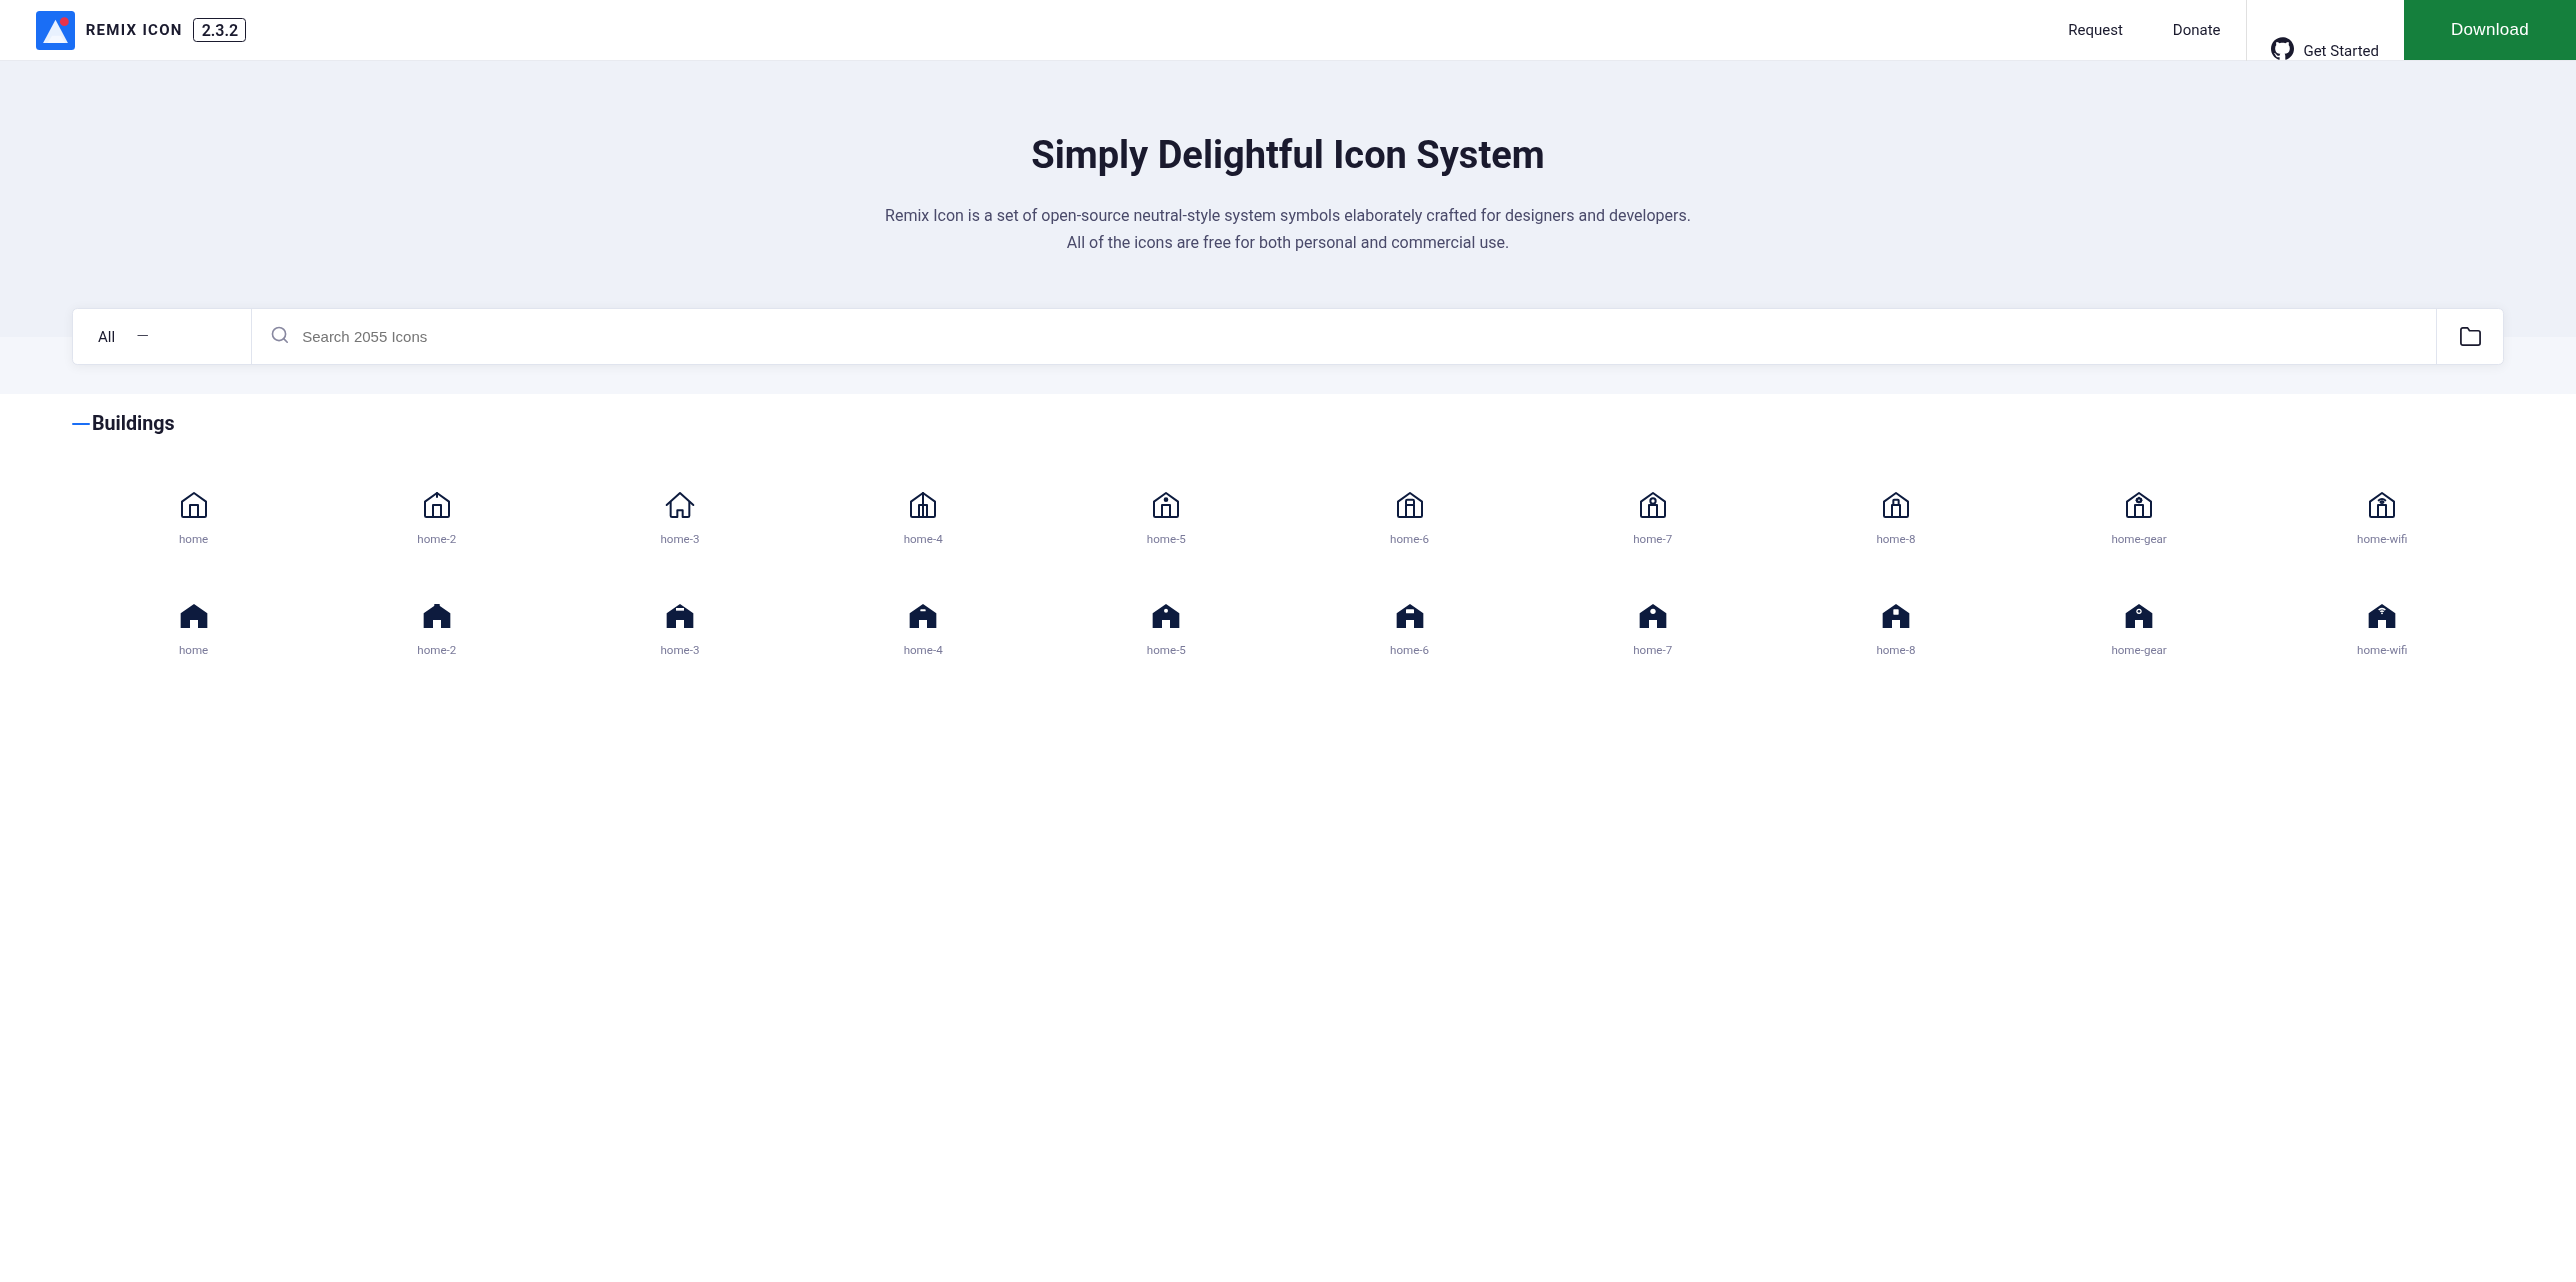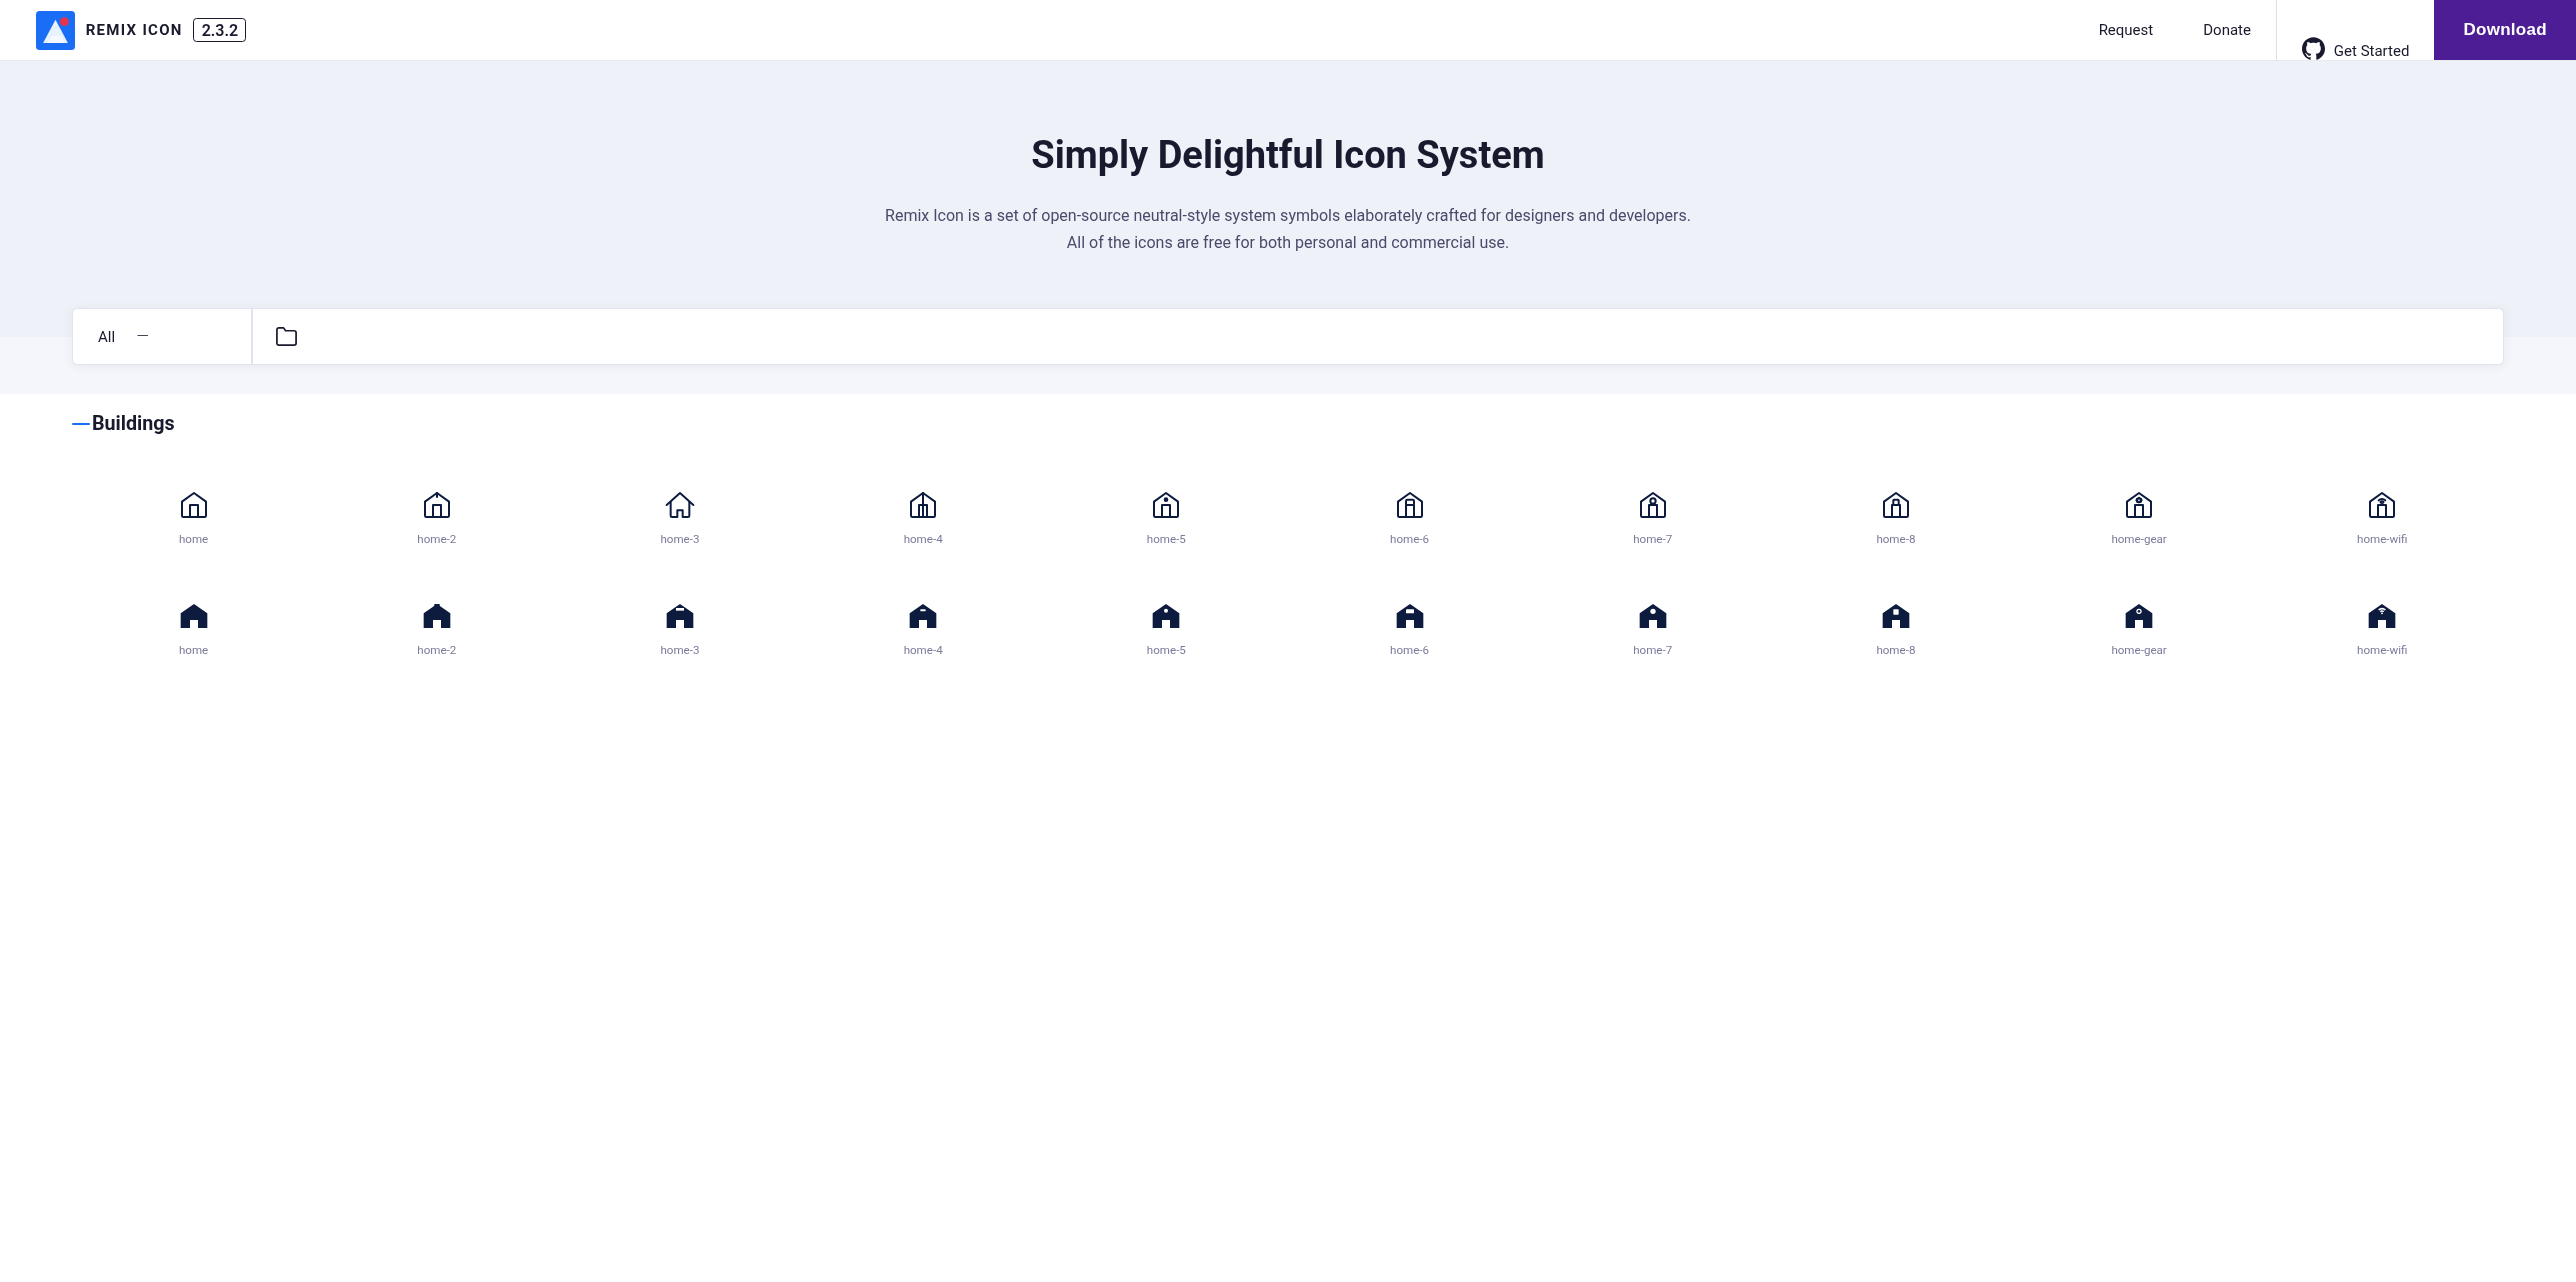--- a/index.html
+++ b/index.html
@@ -64,26 +64,26 @@
       font-size: 15px;
       color: #1a1a2e;
       cursor: pointer;
       height: 100%;
       margin-top: 42px;
     }
     .github-icon {
       font-size: 21.5px;
     }
     .download-btn {
-      background: #4c1d95;
+      background: #15803d;
       color: #fff;
       font-size: 17px;
-      font-weight: 700;
+      font-weight: 400;
       border: none;
-      padding: 0 29px;
+      padding: 0 47px;
       height: 100%;
       cursor: pointer;
       letter-spacing: 0.3px;
     }
 
     
     .hero {
       background: #eef1f8;
       text-align: center;
       padding: 72px 36px 81px;
@@ -251,20 +251,29 @@
   <p class="hero-desc">Remix Icon is a set of open-source neutral-style system symbols elaborately crafted for designers and developers.</p>
   <p class="hero-desc">All of the icons are free for both personal and commercial use.</p>
 </section>
 
 <div class="search-section">
   <div class="search-bar">
     <div class="category-selector">
       <span class="category-label">All</span>
       <span class="minus-icon">—</span>
     </div>
+    <div class="search-input-wrapper">
+      <span class="search-icon-svg">
+        <svg width="19.7" height="19.7" viewBox="0 0 24 24" fill="none" stroke="currentColor" stroke-width="2" stroke-linecap="round" stroke-linejoin="round">
+            <circle cx="11" cy="11" r="8"></circle>
+            <line x1="21" y1="21" x2="16.65" y2="16.65"></line>
+          </svg>
+      </span>
+      <input class="search-input" type="text" placeholder="Search 2055 Icons" style="">
+    </div>
     <div class="folder-icon-btn">
       <svg width="23" height="23" viewBox="0 0 24 24" fill="none" stroke="currentColor" stroke-width="1.8" stroke-linecap="round" stroke-linejoin="round">
           <path d="M22 19a2 2 0 0 1-2 2H4a2 2 0 0 1-2-2V5a2 2 0 0 1 2-2h5l2 3h9a2 2 0 0 1 2 2z"></path>
         </svg>
     </div>
   </div>
 </div>
 
 <div class="icons-section">
   <div class="category-heading">

